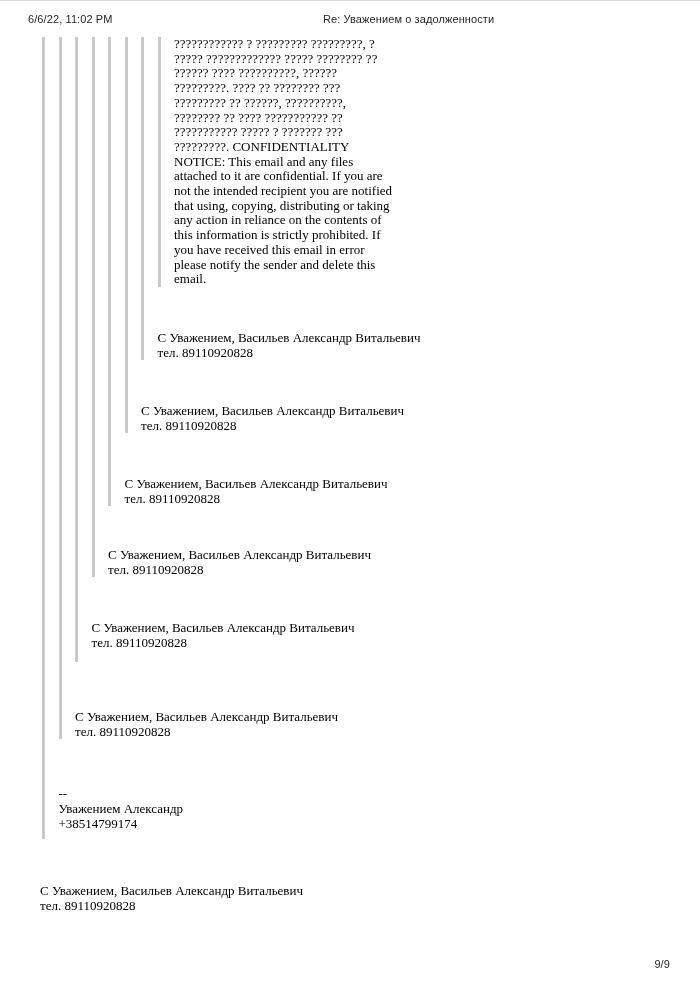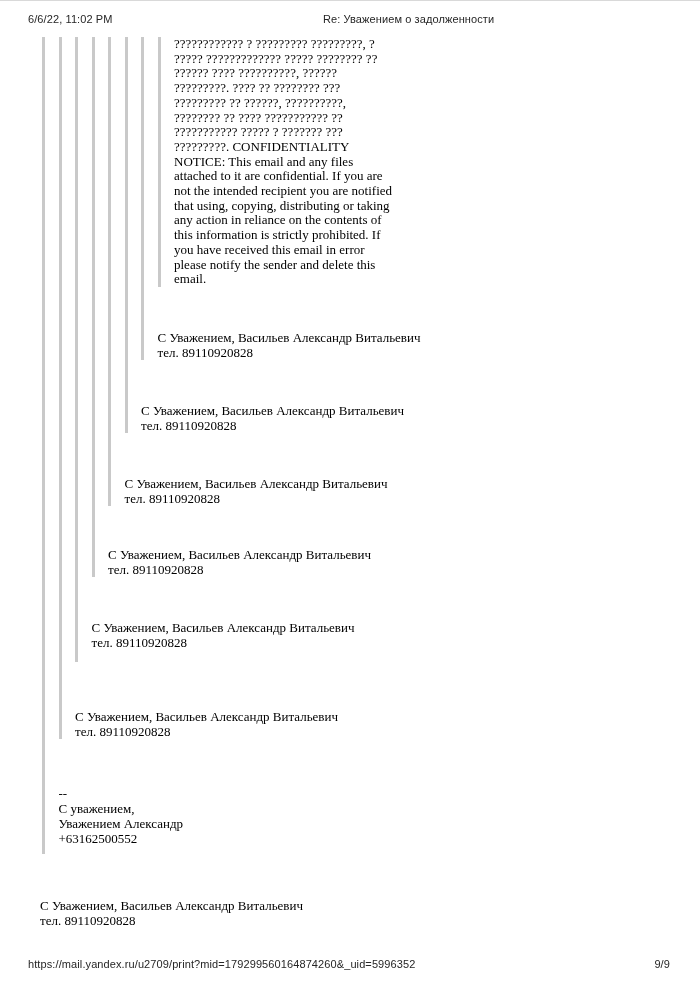--- a/index.html
+++ b/index.html
@@ -141,29 +141,27 @@
             <div>тел. 89110920828</div>
           </div>
         </div>
         <div class="sig sig-m47">
           <div>С Уважением, Васильев Александр Витальевич</div>
           <div>тел. 89110920828</div>
         </div>
       </div>
       <div class="personal-sig">
         <div>--</div>
-        <div>С уважением,</div>
         <div>Уважением Александр</div>
-        <div>+63162500552</div>
+        <div>+38514799174</div>
       </div>
     </div>
     <div class="sig-final">
       <div>С Уважением, Васильев Александр Витальевич</div>
       <div>тел. 89110920828</div>
     </div>
   </div>
 
   <div class="print-footer">
-    <span class="print-url">https://mail.yandex.ru/u2709/print?mid=179299560164874260&amp;_uid=5996352</span>
     <span class="print-page-number">9/9</span>
   </div>
 
 </div>
 
 </body></html>

